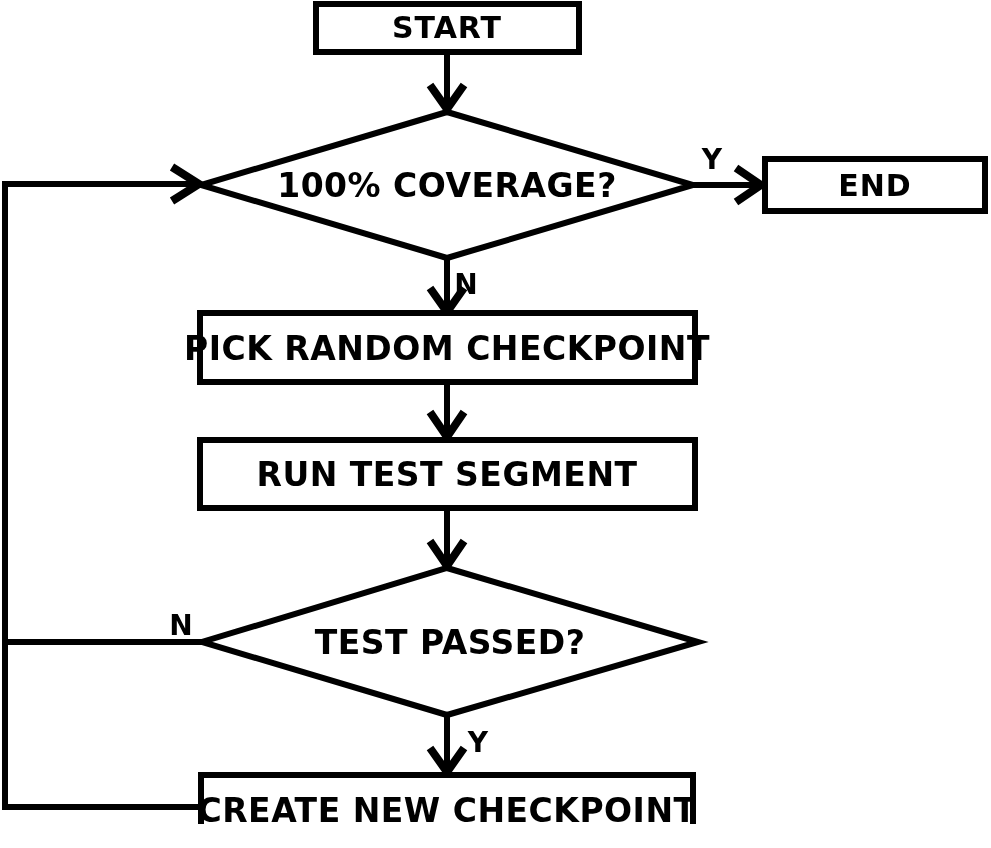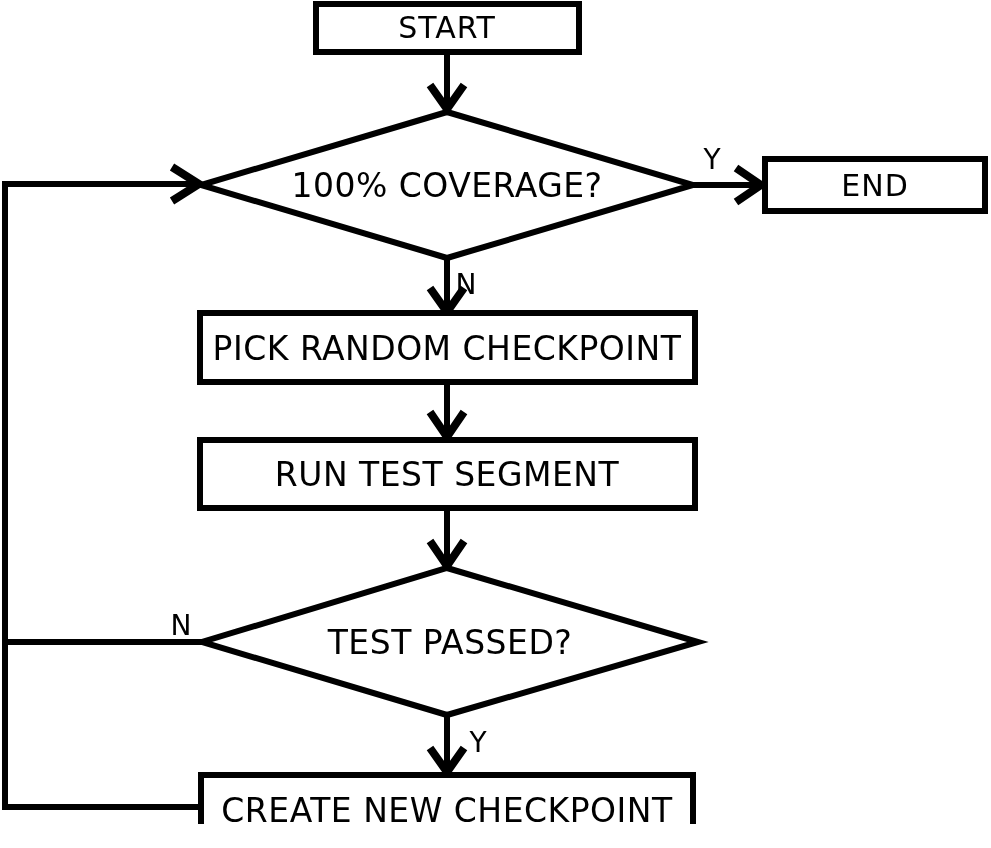--- a/index.html
+++ b/index.html
@@ -11,20 +11,21 @@
     margin: 0;
     padding: 0;
     background: var(--bg);
   }
   .stage {
     position: relative;
     width: 991px;
     height: 824px;
     background: var(--bg);
     overflow: hidden;
+    font-weight: bold;
   }
   svg text {
     fill: var(--text);
     font-family: "DejaVu Sans", "Liberation Sans", sans-serif;
     text-anchor: middle;
   }
   .node-shape {
     fill: var(--bg);
     stroke: var(--line);
     stroke-width: 6;

